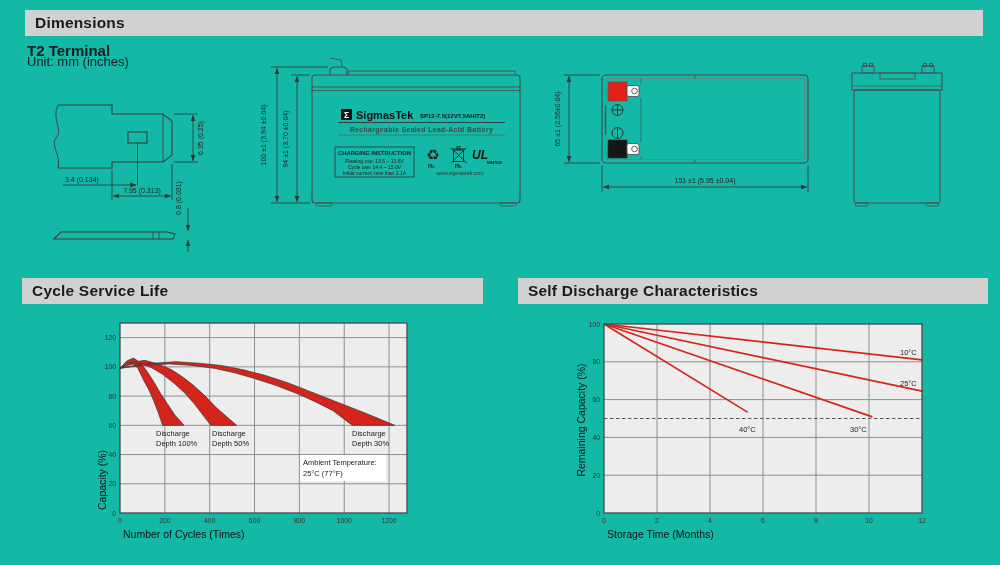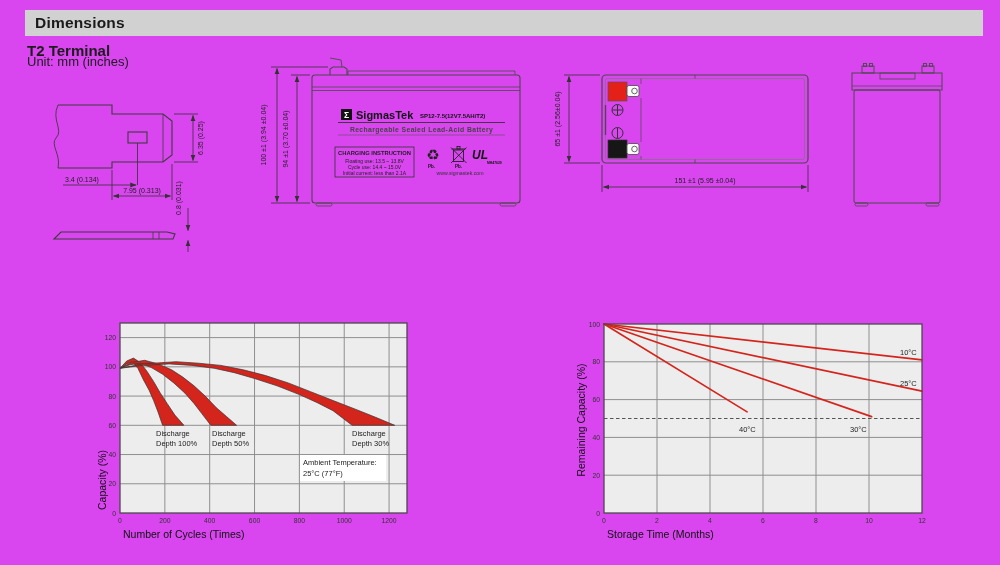--- a/index.html
+++ b/index.html
@@ -1,17 +1,17 @@
 <!DOCTYPE html>
 <html><head>
 <meta charset="utf-8">
 <style>
   html,body{margin:0;padding:0;background:#fff;}
   body{font-family:"Liberation Sans","DejaVu Sans",sans-serif;color:#1c1c1c;}
-  #page{position:relative;width:1000px;height:565px;background:#d946ef;overflow:hidden;}
+  #page{position:relative;width:1000px;height:565px;background:#14b8a6;overflow:hidden;}
   .section-bar{position:absolute;height:26px;background:#d1d1d1;display:flex;align-items:center;
     font-weight:bold;font-size:15.5px;color:#1a1a1a;padding-left:10px;box-sizing:border-box;letter-spacing:0.2px;}
   .subtitle{position:absolute;font-weight:bold;font-size:15px;}
   .unitnote{position:absolute;font-size:13px;}
   svg{position:absolute;overflow:visible;font-family:"Liberation Sans","DejaVu Sans",sans-serif;}
   .dimtext{font-size:7px;fill:#222;}
 </style>
 </head>
 <body>
 
@@ -169,20 +169,26 @@
       <g stroke-width="0.9">
         <rect x="74" y="9" width="12" height="7"></rect>
         <rect x="75.5" y="6.5" width="3" height="3"></rect>
         <rect x="81.5" y="6.5" width="3" height="3"></rect>
       </g>
       <rect x="7" y="146" width="13" height="3" rx="1.5" stroke-width="0.8"></rect>
       <rect x="78" y="146" width="13" height="3" rx="1.5" stroke-width="0.8"></rect>
     </g>
   </svg>
 
+  <div class="section-bar" style="left:22px;top:278px;width:461px;">
+    <span>Cycle Service Life</span>
+  </div>
+  <div class="section-bar" style="left:518px;top:278px;width:470px;">
+    <span>Self Discharge Characteristics</span>
+  </div>
 
   <svg style="left:95px;top:320px;" width="360" height="228" viewBox="0 0 360 228">
     <rect x="25" y="3" width="287" height="190" fill="#ededed"></rect>
     <g>
         <line x1="69.84375" y1="3" x2="69.84375" y2="193" stroke="#8f8f8f" stroke-width="1"></line>
         <line x1="114.6875" y1="3" x2="114.6875" y2="193" stroke="#8f8f8f" stroke-width="1"></line>
         <line x1="159.53125" y1="3" x2="159.53125" y2="193" stroke="#8f8f8f" stroke-width="1"></line>
         <line x1="204.375" y1="3" x2="204.375" y2="193" stroke="#8f8f8f" stroke-width="1"></line>
         <line x1="249.21875" y1="3" x2="249.21875" y2="193" stroke="#8f8f8f" stroke-width="1"></line>
         <line x1="294.0625" y1="3" x2="294.0625" y2="193" stroke="#8f8f8f" stroke-width="1"></line>

